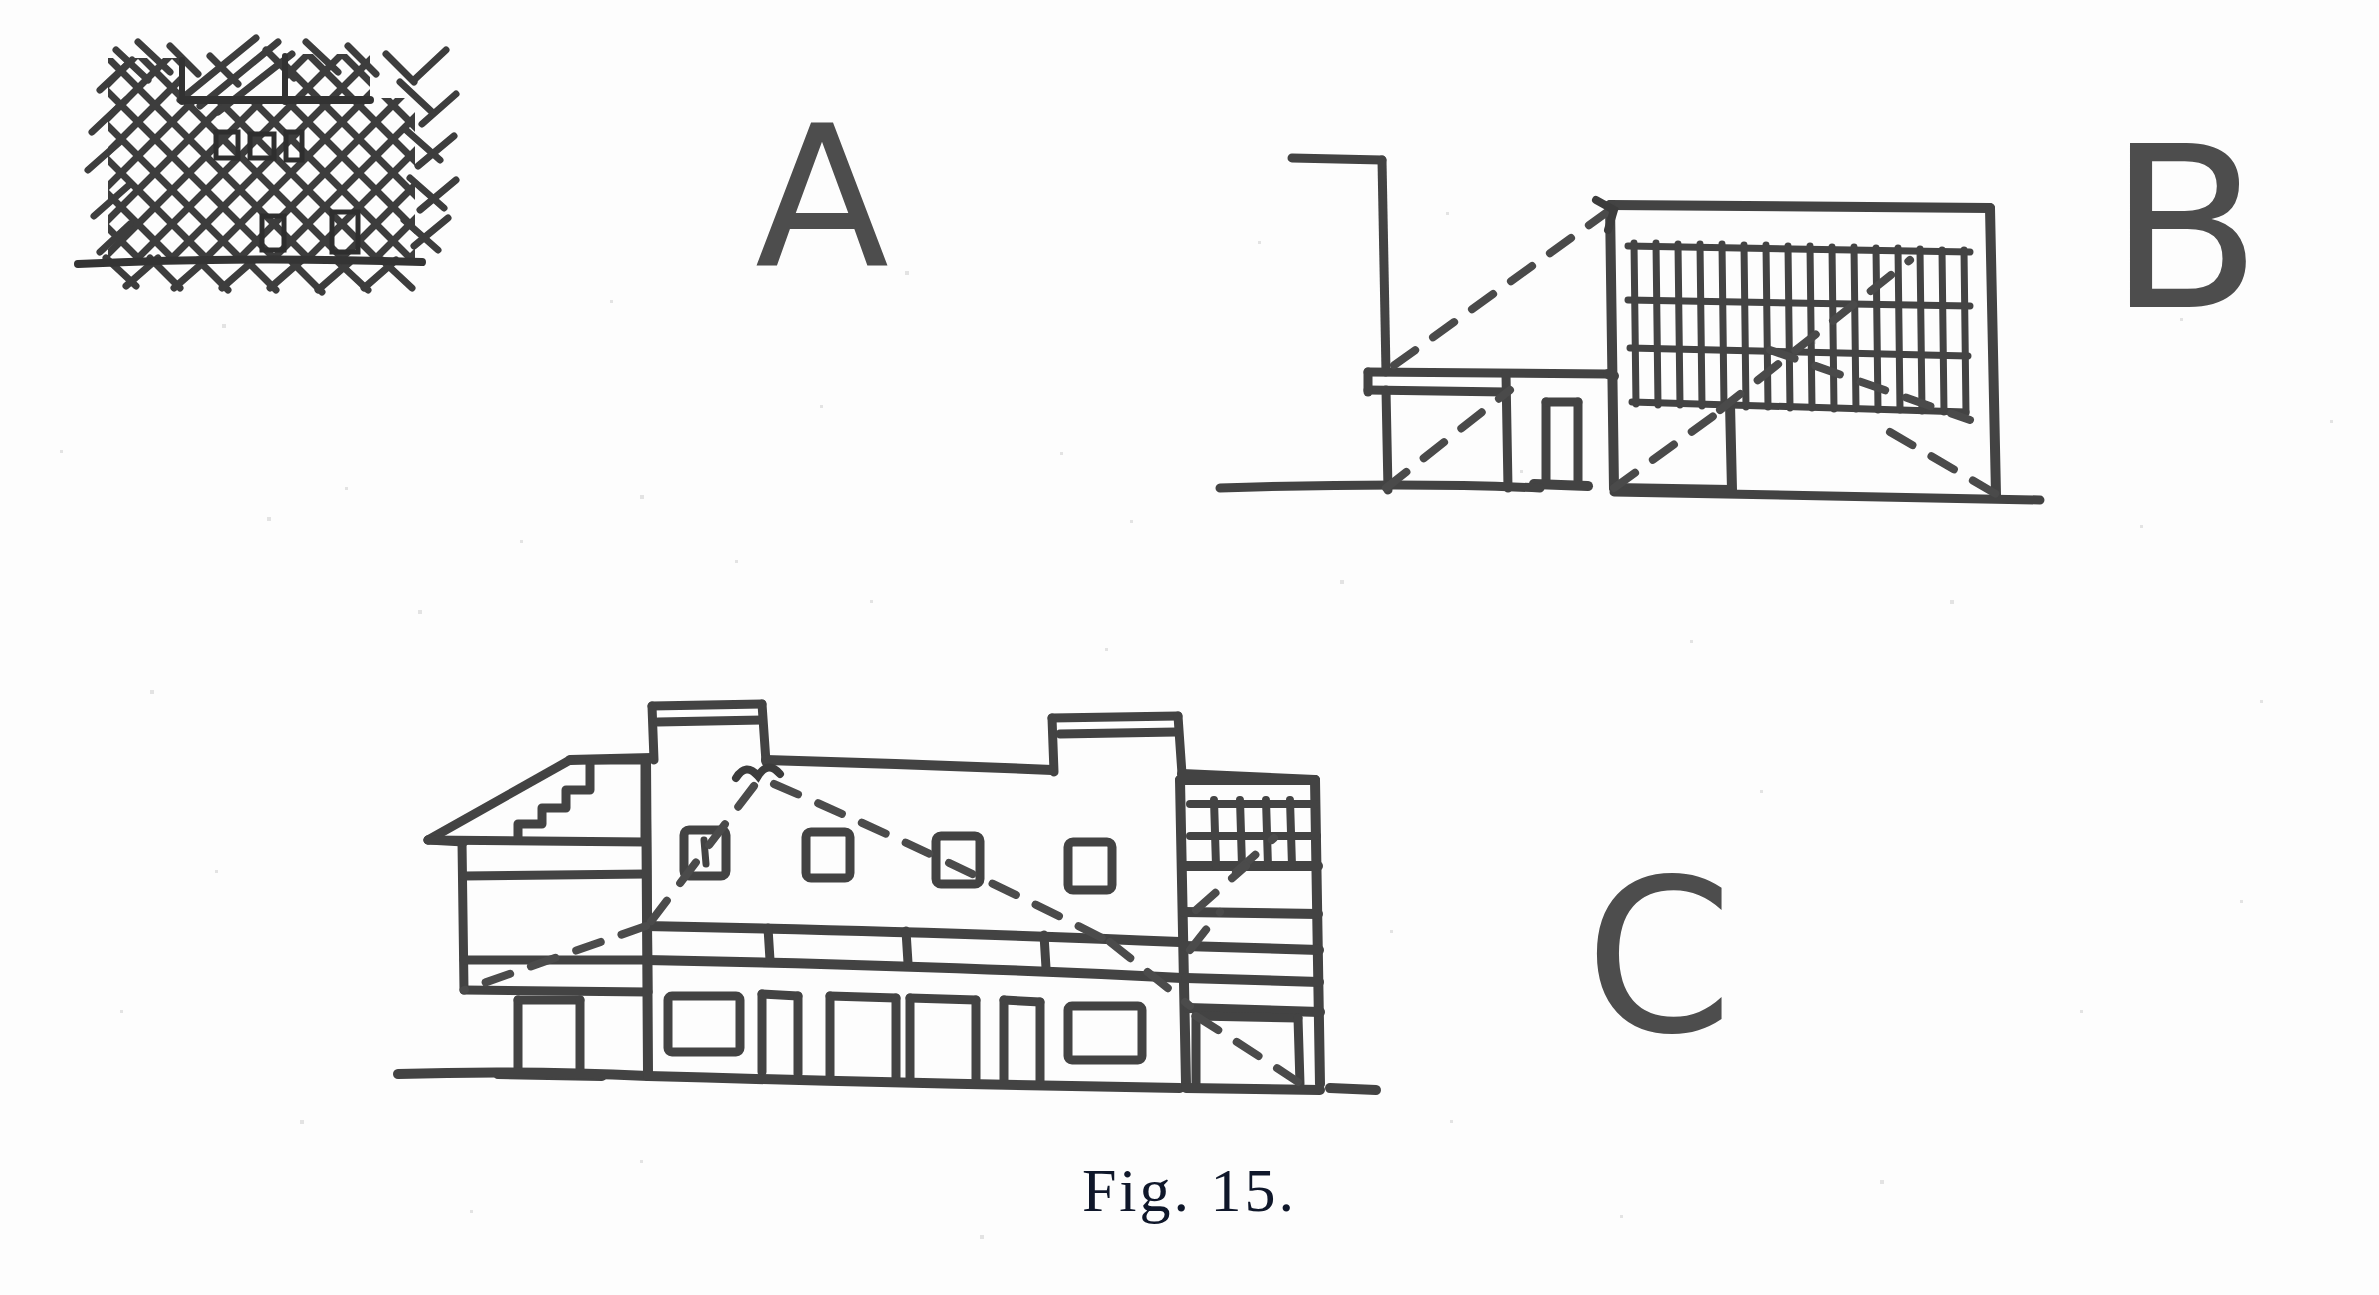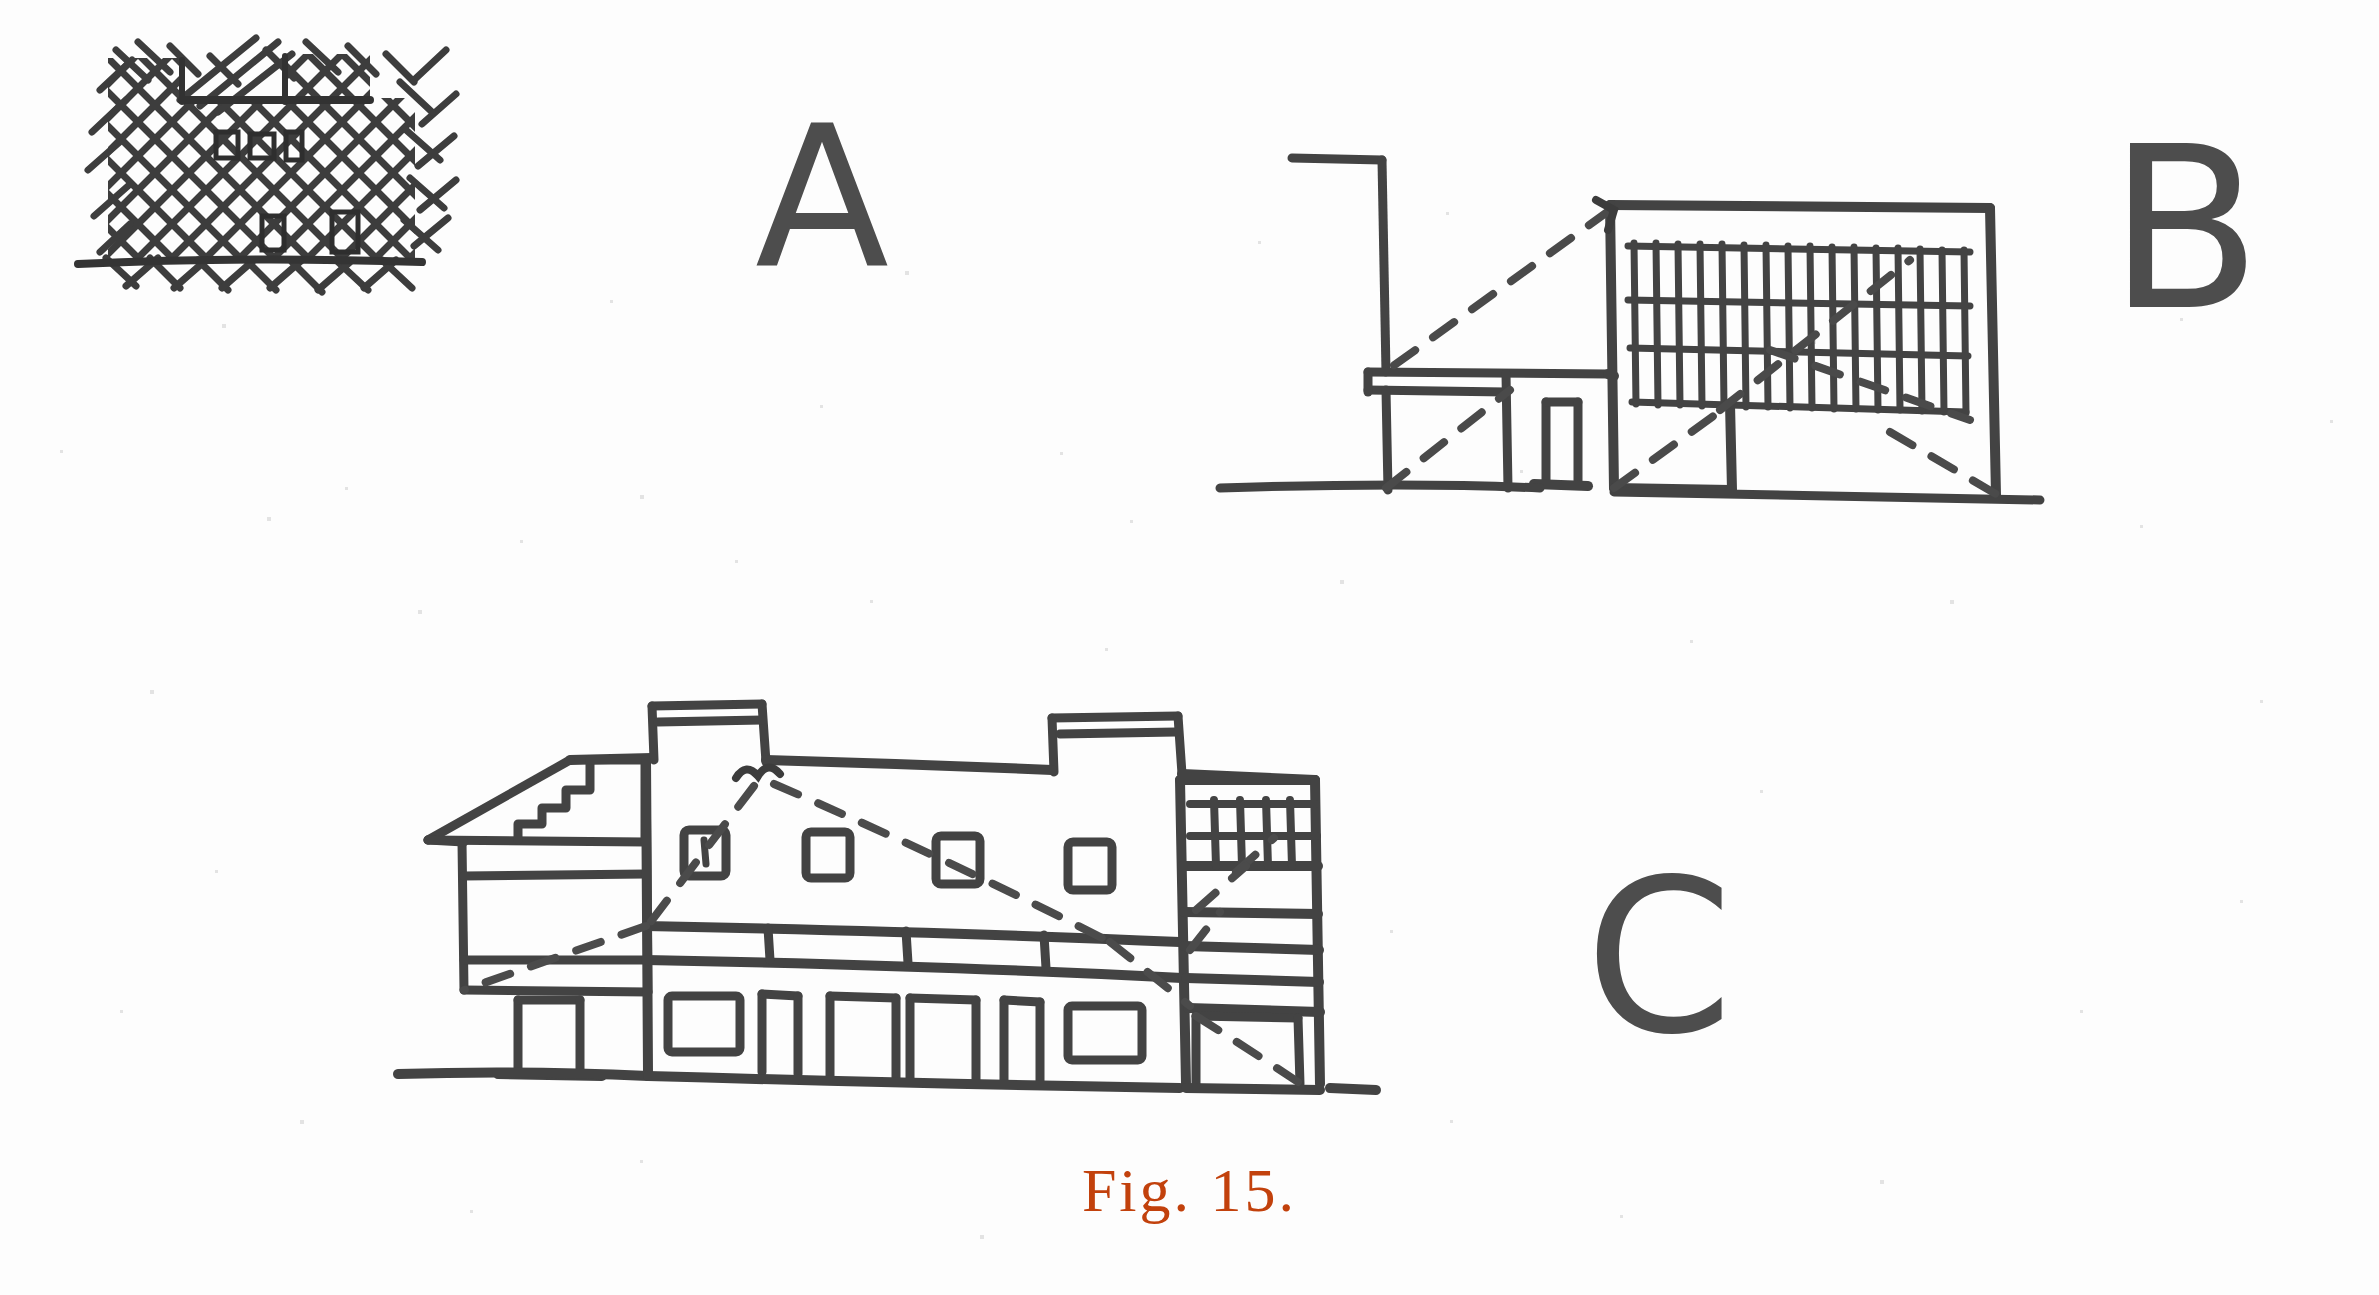--- a/index.html
+++ b/index.html
@@ -43,21 +43,21 @@
   #letter-a { left: 755px;  top: 100px; font-size: 196px; }
   #letter-b { left: 2108px; top: 118px; font-size: 224px; }
   #letter-c { left: 1585px; top: 852px; font-size: 212px; }
 
   #fig-caption {
     position: absolute;
     left: 0;
     top: 1155px;
     width: 2379px;
     text-align: center;
-    color: #c2410c;
+    color: #0f172a;
     font-family: "Liberation Serif", serif;
     font-size: 62px;
     letter-spacing: 3px;
     white-space: pre;
     user-select: none;
   }
 </style>
 </head>
 <body>
 

